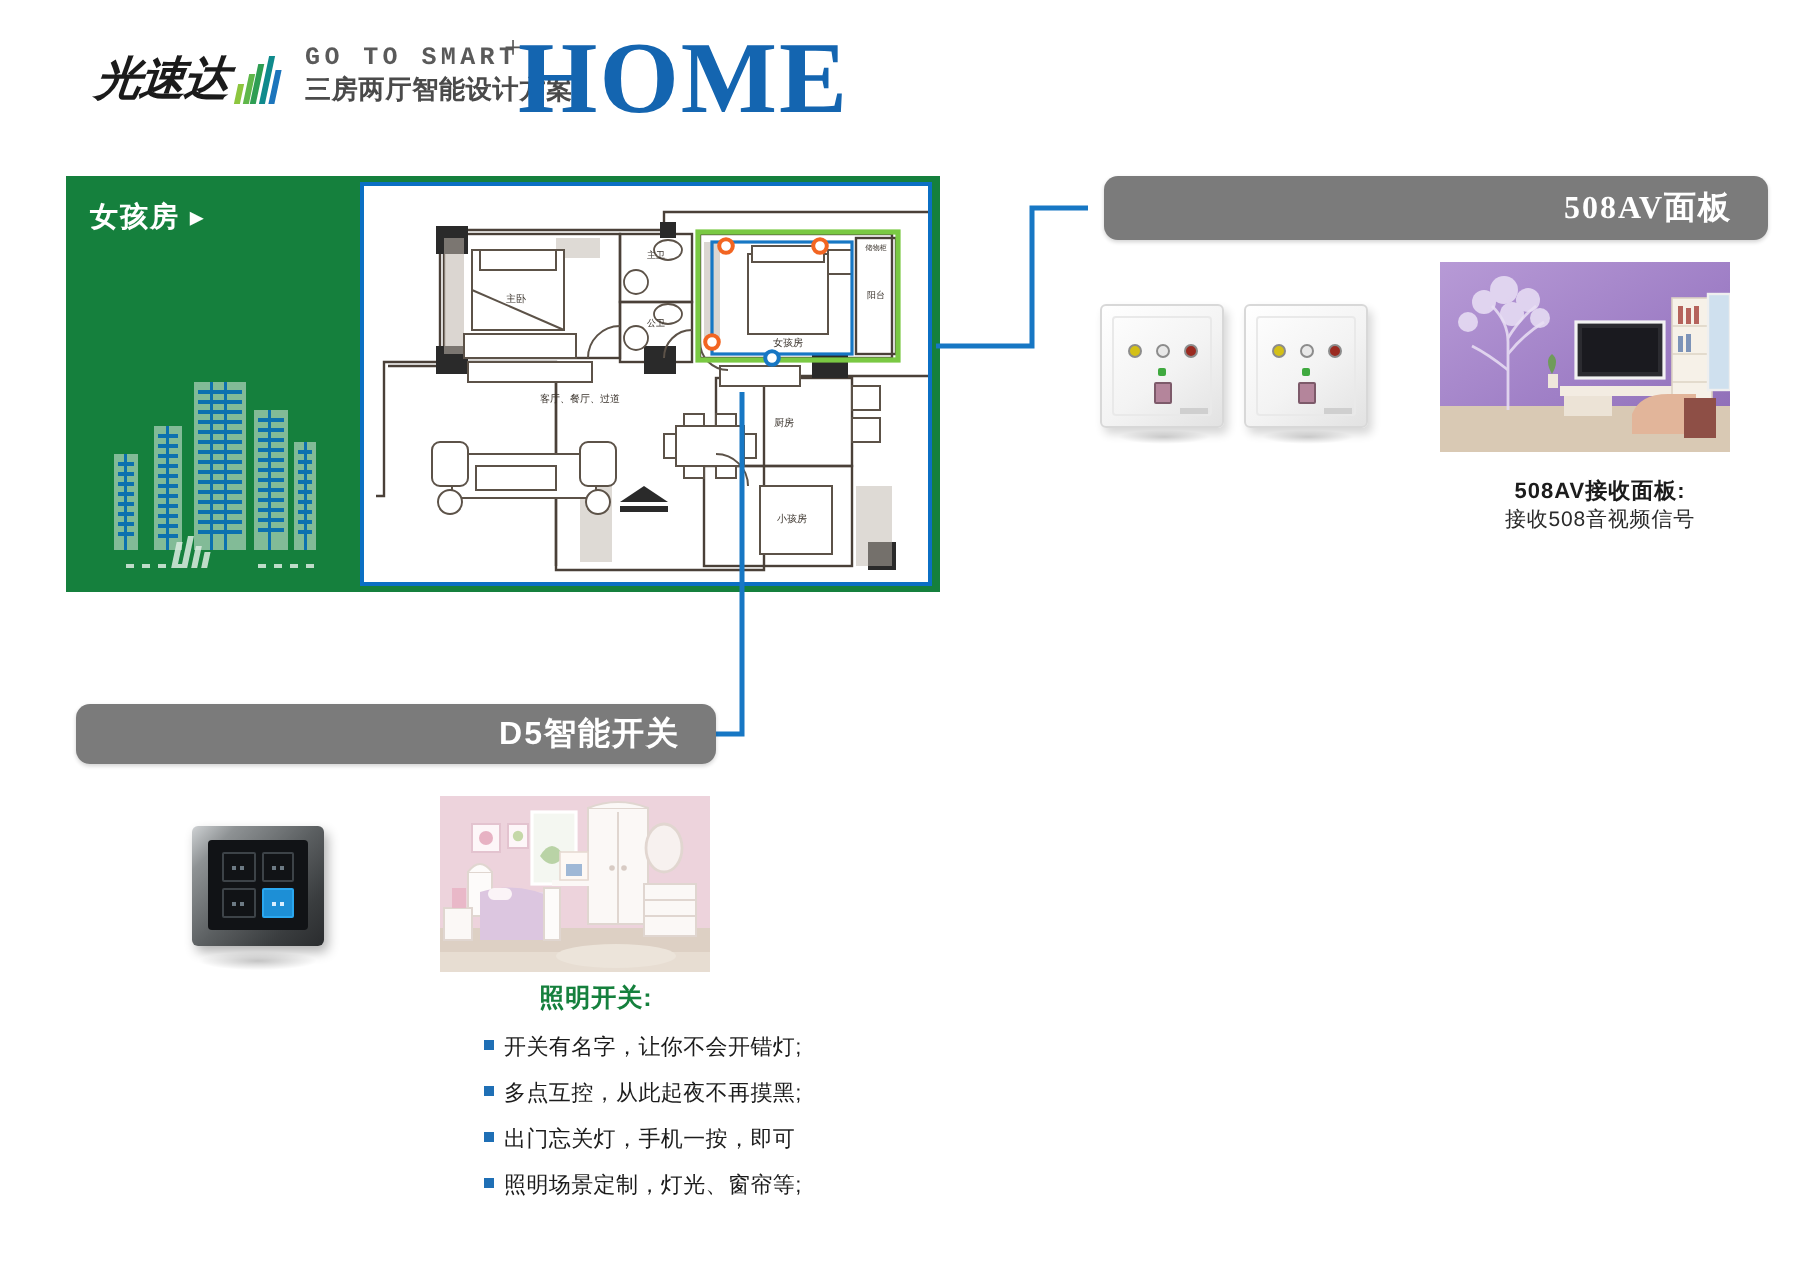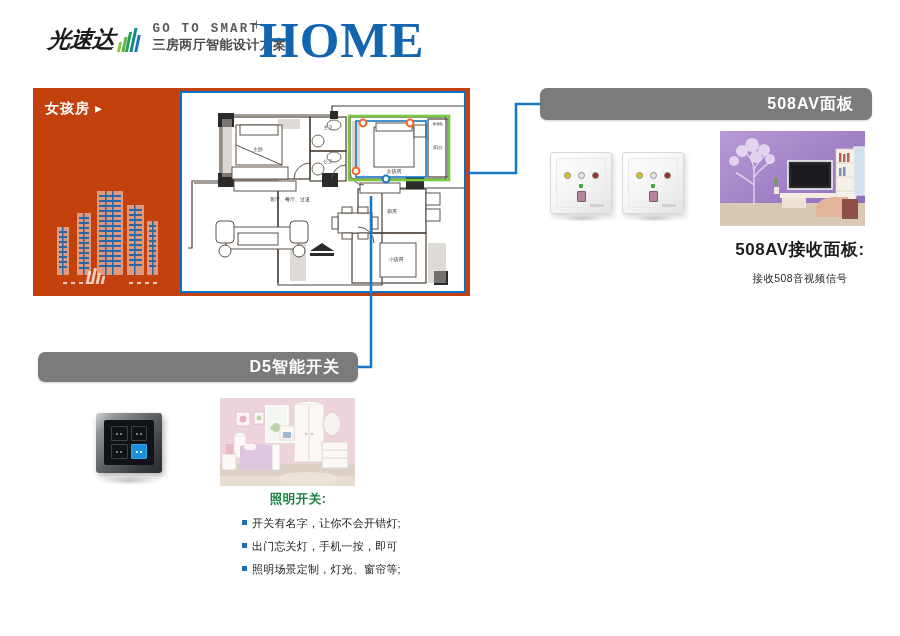--- a/index.html
+++ b/index.html
@@ -98,21 +98,21 @@
     color: #1465b0;
     letter-spacing: 1px;
     line-height: 44px;
   }
 
   
   #plan-card {
     position: absolute;
     left: 33px; top: 88px;
     width: 437px; height: 208px;
-    background: #c2410c;
+    background: #15803d;
     box-sizing: border-box;
     padding: 5px;
   }
   #plan-room-title {
     position: absolute;
     left: 12px; top: 12px;
     color: #ffffff;
     font-size: 14px;
     font-weight: bold;
     letter-spacing: 1px;
@@ -157,21 +157,21 @@
     padding-right: 18px;
     box-shadow: 0 1px 2px rgba(0,0,0,.18);
     z-index: 5;
   }
   .pill span {
     color: #ffffff;
     font-size: 16px;
     font-weight: bold;
     letter-spacing: 1px;
   }
-  #pill-av  { left: 540px; top: 88px;  width: 332px; height: 32px; }
+  #pill-av  { left: 552px; top: 88px;  width: 332px; height: 32px; font-family: Liberation Serif, serif; }
   #pill-d5  { left: 38px;  top: 352px; width: 320px; height: 30px; }
 
   
   #av-section { position: absolute; left: 540px; top: 128px; width: 340px; }
   #av-panels {
     position: absolute; left: 10px; top: 10px;
     width: 170px; height: 90px;
     display: flex; align-items: center; gap: 10px;
   }
   .wallplate {
@@ -233,27 +233,26 @@
   }
   #av-photo svg { display:block; }
 
   #av-caption {
     position: absolute;
     left: 180px; top: 110px;
     width: 160px;
     text-align: center;
   }
   #av-cap-title {
-    font-size: 17px;
+    font-size: 11px;
     font-weight: bold;
     color: #1c1c1c;
     letter-spacing: .5px;
   }
   #av-cap-sub {
-    margin-top: 11px;
     font-size: 10.5px;
     color: #2a2a2a;
     letter-spacing: .4px;
   }
 
   
   #d5-section { position: absolute; left: 38px; top: 395px; width: 360px; }
   #d5-switch {
     position: absolute; left: 58px; top: 18px;
     width: 66px; height: 62px;
@@ -790,20 +789,24 @@
 
   <div id="d5-caption">
     <div id="d5-cap-title">照明开关:</div>
 
     <div class="bullet-row">
       <span class="bullet-sq"></span>
       <span class="bullet-tx">开关有名字，让你不会开错灯;</span>
     </div>
     <div class="bullet-row">
       <span class="bullet-sq"></span>
+      <span class="bullet-tx">多点互控，从此起夜不再摸黑;</span>
+    </div>
+    <div class="bullet-row">
+      <span class="bullet-sq"></span>
       <span class="bullet-tx">出门忘关灯，手机一按，即可</span>
     </div>
     <div class="bullet-row">
       <span class="bullet-sq"></span>
       <span class="bullet-tx">照明场景定制，灯光、窗帘等;</span>
     </div>
   </div>
 </div>
 
 </body></html>

